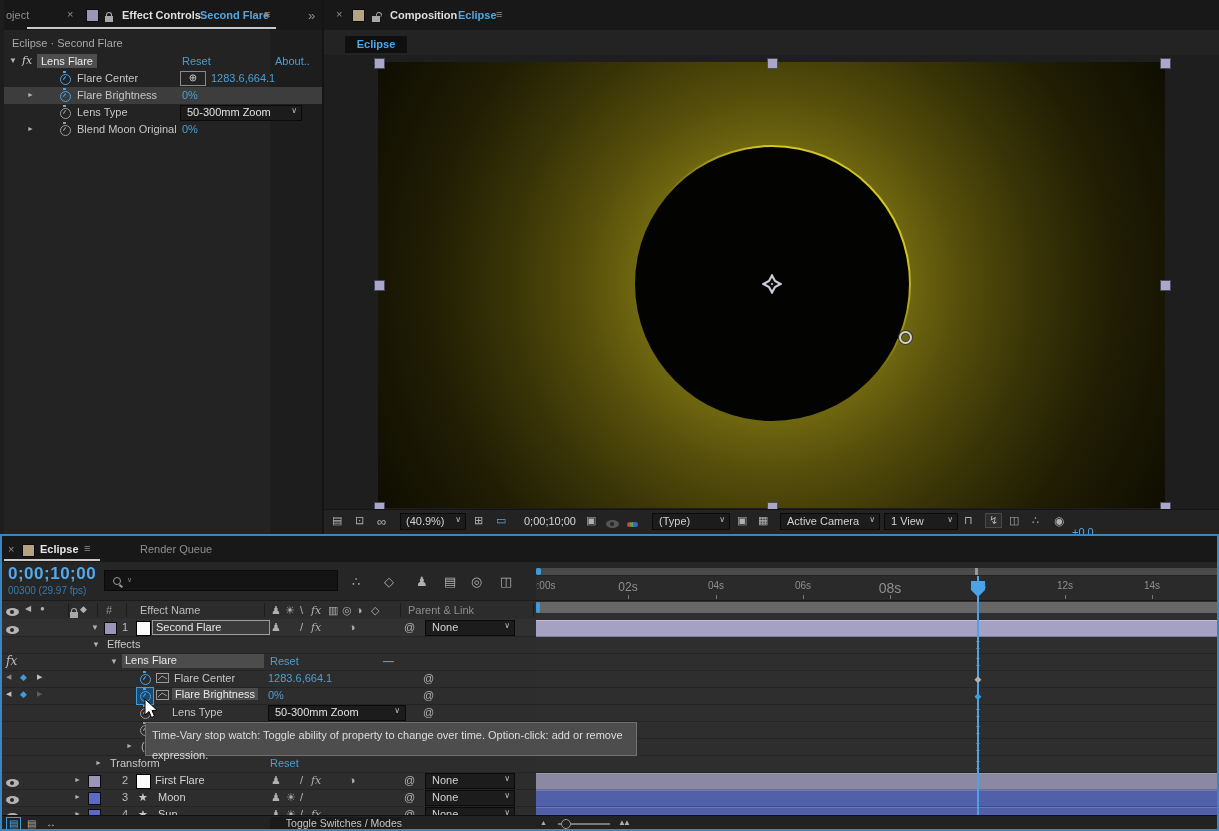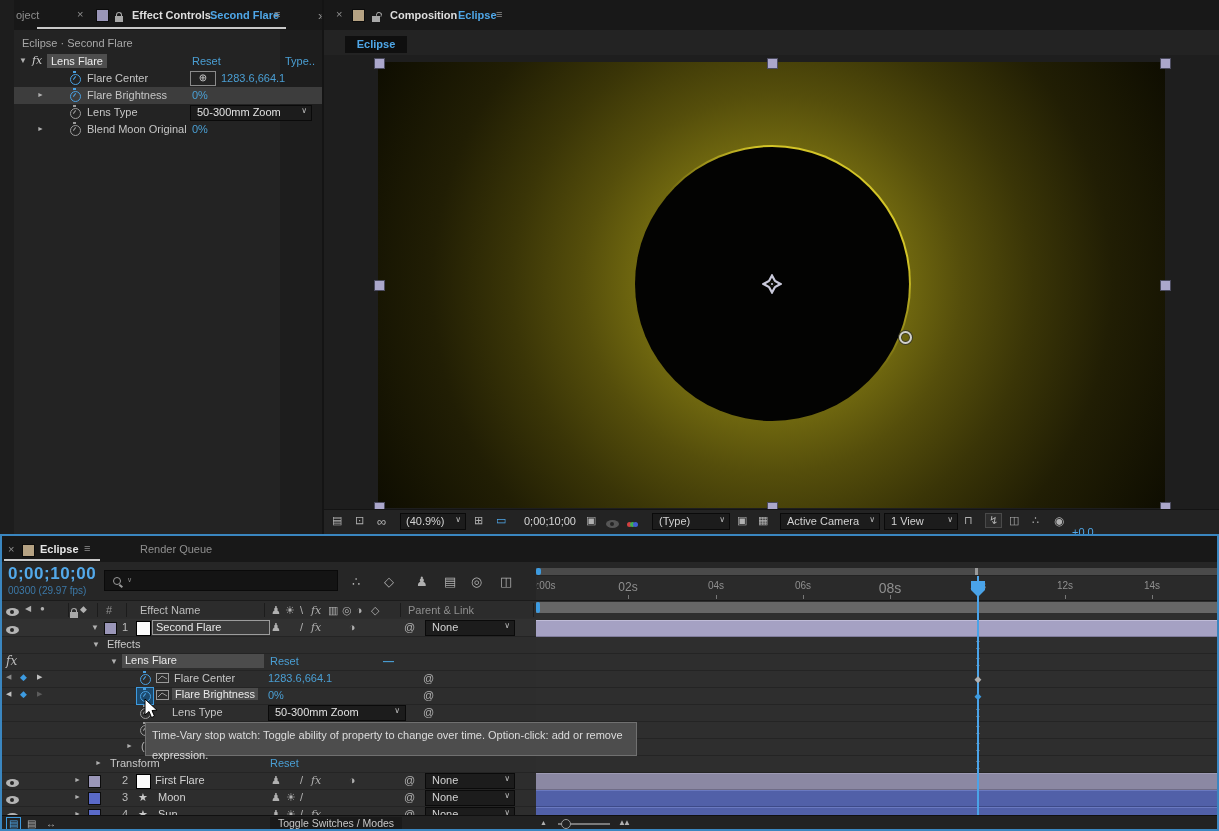--- a/index.html
+++ b/index.html
@@ -32,40 +32,40 @@
   .rowline{position:absolute;left:0;height:1px;background:#242424}
   .ibeam{position:absolute;font-family:"DejaVu Serif",serif;font-size:11px;color:#ccd2da;transform:translate(-50%,-50%)}
   .kf{position:absolute;font-size:9px;transform:translate(-50%,-50%)}
   .rgbdots i{display:inline-block;width:5px;height:5px;border-radius:50%;margin-right:-2px}
 </style>
 </head>
 <body>
 
 <div id="app">
 
-  <div class="abs" style="left:14px;top:0;width:266px;height:534px;background:#232323">
+  <div class="abs" style="left:4px;top:0;width:266px;height:534px;background:#232323">
     <div class="abs" style="left:0;top:0;width:322px;height:30px;background:#181818">
       <span class="abs t dim" style="left:2px;top:9px">oject</span>
       <span class="abs t dim" style="left:63px;top:8px">×</span>
       <span class="abs chip" style="left:82px;top:9px;background:#9a96b8"></span>
       <span class="abs lk" style="left:101px;top:12px;color:#a8a8a8"></span>
       <span class="abs t" style="left:118px;top:9px;color:#dedede;font-weight:bold">Effect Controls</span>
       <span class="abs t" style="left:196px;top:9px;color:#4fa7e8;font-weight:bold">Second Flare</span>
       <span class="abs t dim" style="left:260px;top:8px">≡</span>
       <span class="abs t dim" style="left:304px;top:8px;font-size:13px">»</span>
       <div class="abs" style="left:23px;top:27px;width:249px;height:2px;background:#c9c9c9"></div>
     </div>
     <div class="abs t" style="left:8px;top:37px;color:#a8a8a8">Eclipse · Second Flare</div>
 
     <div class="abs" style="left:0;top:53px;width:322px;height:17px">
       <span class="abs t ic" style="left:5px;top:3px;font-size:8px">▼</span>
       <span class="abs t" style="left:18px;top:1px;font-style:italic;font-family:'DejaVu Serif',serif;color:#cfcfcf">fx</span>
       <span class="abs t" style="left:33px;top:1px;background:#4e4e4e;color:#ececec;padding:1px 4px">Lens Flare</span>
       <span class="abs t blue" style="left:178px;top:2px">Reset</span>
-      <span class="abs t blue" style="left:271px;top:2px">Type..</span>
+      <span class="abs t blue" style="left:271px;top:2px">About..</span>
     </div>
 
     <div class="abs" style="left:0;top:70px;width:322px;height:17px">
       <span class="abs sw b" style="left:56px;top:4px"></span>
       <span class="abs t" style="left:73px;top:2px">Flare Center</span>
       <span class="abs" style="left:176px;top:1px;width:24px;height:13px;border:1px solid #8a8a8a;text-align:center;color:#cfcfcf;font-size:10px;line-height:12px">⊕</span>
       <span class="abs t blue" style="left:207px;top:2px">1283.6,664.1</span>
     </div>
 
     <div class="abs" style="left:0;top:87px;width:322px;height:17px;background:#3d3d3d">
@@ -437,21 +437,21 @@
       <span class="kf" style="left:442px;top:111px;color:#b0b0b0;z-index:7">◆</span>
       <span class="kf" style="left:442px;top:128px;color:#3d9be0;z-index:7">◆</span>
     </div>
 
     <div class="abs" style="left:145px;top:188px;width:478px;height:28px;background:#4d4d4d;border:1px solid #707070;color:#dcdcdc;padding:2px 6px;line-height:20px;z-index:9">Time-Vary stop watch: Toggle ability of property to change over time. Option-click: add or remove expression.</div>
 
     <div class="abs" style="left:0;top:281px;width:1219px;height:16px;background:#222;border-top:1px solid #101010">
       <span class="abs t" style="left:6px;top:1px;color:#4fa7e8;border:1px solid #3d9be0;padding:0 2px;font-size:10px">▤</span>
       <span class="abs t ic" style="left:27px;top:2px;font-size:10px">▤</span>
       <span class="abs t ic" style="left:46px;top:2px;font-size:10px">↔</span>
-      <div class="abs" style="left:270px;top:1px;width:132px;height:13px;background:#1a1a1a;text-align:center">
+      <div class="abs" style="left:270px;top:1px;width:132px;height:13px;background:#1a1a1a;text-align:right">
         <span class="t" style="font-size:10.5px;color:#c6c6c6;line-height:13px">Toggle Switches / Modes</span>
       </div>
       <span class="abs t ic" style="left:540px;top:3px;font-size:7px">▲</span>
       <div class="abs" style="left:558px;top:7px;width:52px;height:1.5px;background:#7a7a7a"></div>
       <div class="abs" style="left:561px;top:3px;width:8px;height:8px;border:1.5px solid #9a9a9a;border-radius:50%;background:#222"></div>
       <span class="abs t ic" style="left:618px;top:2px;font-size:8px;letter-spacing:-3px">▲▲</span>
     </div>
   </div>
 
   <div class="abs" style="left:0;top:534px;width:1219px;height:2px;background:#3a86c0;z-index:10"></div>

